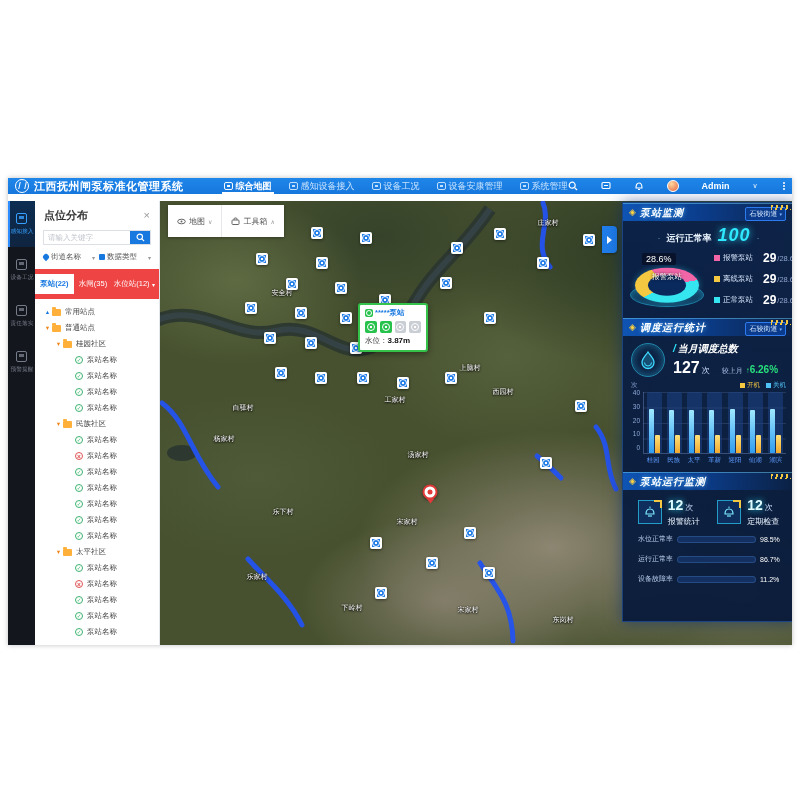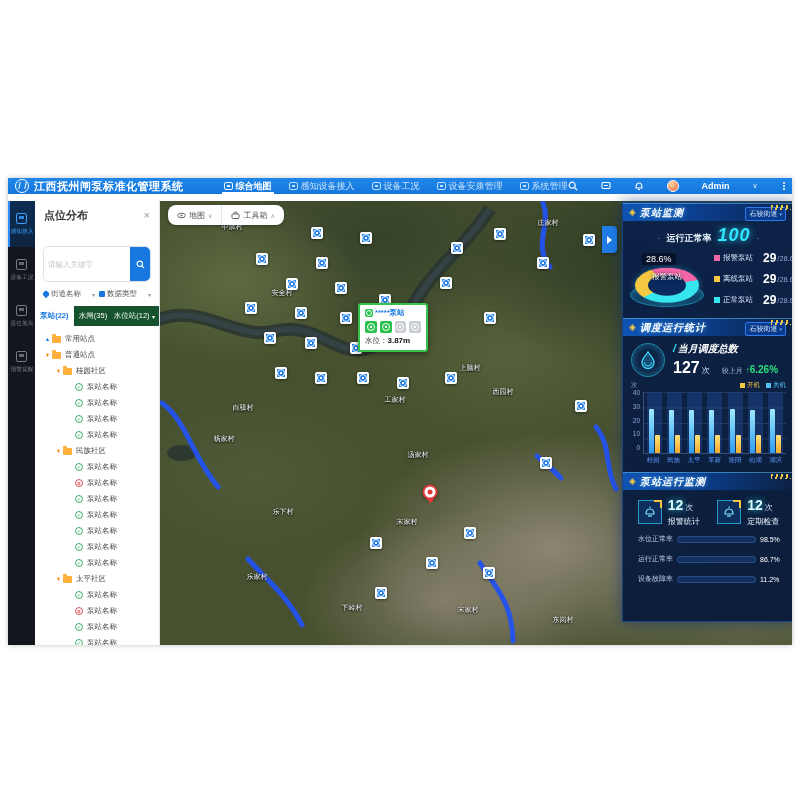--- a/index.html
+++ b/index.html
@@ -35,31 +35,31 @@
 .sb-it .sic::after{content:"";position:absolute;left:2px;top:2px;right:2px;height:3px;background:currentColor;opacity:.8}
 .sb-it .lbl{font-size:6px;white-space:nowrap;transform:scale(.95)}
 .sb-it.active{color:#37a0ff;background:linear-gradient(180deg,#0c2d52,#0f2440)}
 .sb-it.active::before{content:"";position:absolute;left:0;top:0;bottom:0;width:2px;background:#2d8cff}
 
 
 .lp{position:absolute;left:27px;top:23px;bottom:0;width:125px;background:#fff;z-index:30;display:flex;flex-direction:column;border-right:1px solid #e3e6ea}
 .lp-hd{display:flex;justify-content:space-between;align-items:center;padding:7px 9px 5px}
 .lp-title{font-size:11px;color:#333;font-weight:bold}
 .lp-close{font-size:11px;color:#999;line-height:1}
-.lp-search{display:flex;margin:18px 8px 7px;height:36px;border:1px solid #dcdfe4;border-radius:6px;overflow:hidden}
+.lp-search{display:flex;margin:2px 8px 7px;height:15px;border:1px solid #dcdfe4;border-radius:0;overflow:hidden}
 .lp-search input{flex:1;border:0;outline:0;font-size:7.5px;padding:0 4px;color:#333;min-width:0;font-family:"Liberation Sans",sans-serif}
 .lp-search input::placeholder{color:#c0c4cc}
 .sbtn{width:20px;background:#1778e0;display:flex;align-items:center;justify-content:center;flex:none}
 .sbtn svg{width:9px;height:9px}
 .lp-filters{display:flex;gap:4px;margin:0 8px 7px}
 .fsel{flex:1;display:flex;align-items:center;gap:2px;font-size:7.5px;color:#555}
 .pin{width:6px;height:6px;border-radius:50% 50% 50% 0;background:#1778e0;transform:rotate(-45deg);flex:none}
 .dtic{width:6px;height:6px;border-radius:1px;background:#1778e0;flex:none}
 .fcar{margin-left:auto;color:#999;font-size:6px}
-.lp-tabs{display:flex;align-items:center;background:#14532d;height:20px;color:#fff;flex:none}
+.lp-tabs{display:flex;align-items:center;background:#ef4444;height:30px;color:#fff;flex:none}
 .lp-tab{flex:1;text-align:center;font-size:7.5px;line-height:20px;white-space:nowrap}
 .lp-tab.active{background:#fff;color:#1778e0;font-weight:bold}
 .tab-car{padding:0 4px 0 1px;font-size:6px}
 .lp-tree{flex:1;overflow:hidden;padding-top:5px}
 .trow{display:flex;align-items:center;height:16px;font-size:7.5px;color:#444}
 .trow .arrow{width:9px;text-align:center;font-size:5.5px;flex:none}
 .arr-blue{color:#1778e0}.arr-orange{color:#f08519}
 .trow.lv1{padding-left:8px}.trow.lv2{padding-left:19px}.trow.lv3{padding-left:31px}
 .fic{width:9px;height:7px;background:#ffb03a;border-radius:1px;position:relative;margin-right:4px;flex:none}
 .fic::before{content:"";position:absolute;top:-2px;left:0;width:4px;height:2px;background:#ffb03a;border-radius:1px 1px 0 0}
@@ -81,21 +81,21 @@
  radial-gradient(200px 120px at 15% 62%,#4e5a38 0%,transparent 70%),
  radial-gradient(160px 100px at 85% 45%,#5a6540 0%,transparent 70%),
  radial-gradient(240px 150px at 92% 88%,#6b6e52 0%,transparent 65%)}
 .decor{position:absolute;left:0;top:0;width:632px;height:444px}
 .vlg{position:absolute;font-size:7px;color:#fff;text-shadow:0 0 2px #000,0 1px 2px #000;transform:translate(-50%,-50%);white-space:nowrap;z-index:3}
 .mk{position:absolute;width:15px;height:15px;border-radius:50%;background:#1f7ce8;border:2px solid #fff;box-shadow:0 1px 3px rgba(0,0,0,.5);transform:translate(-50%,-50%);display:flex;align-items:center;justify-content:center;z-index:4}
 .mk::before{content:"";width:5px;height:7px;background:#fff;border-radius:50% 50% 50% 50%/25% 25% 70% 70%}
 .mk.alert{background:#fff;border:2px solid #e23a3a}
 .mk.alert::before{width:5px;height:5px;border-radius:50%;background:#e23a3a}
 .mk.alert::after{content:"";position:absolute;top:12px;left:50%;transform:translateX(-50%);border:4px solid transparent;border-top:5px solid #e23a3a}
-.mtb{position:absolute;left:8px;top:4px;height:20px;background:#fff;border-radius:8px;box-shadow:0 1px 3px rgba(0,0,0,.35);display:flex;align-items:flex-end;font-size:8px;color:#555;z-index:6}
+.mtb{position:absolute;left:8px;top:4px;height:32px;background:#fff;border-radius:0;box-shadow:0 1px 3px rgba(0,0,0,.35);display:flex;align-items:flex-end;font-size:8px;color:#555;z-index:6}
 .seg{display:flex;align-items:center;gap:3px;padding:0 9px;height:100%}
 .seg+.seg{border-left:1px solid #e5e7ea}
 .seg .car{font-size:6px;color:#999}
 .mic{width:9px;height:9px;display:block}
 .mic svg{width:9px;height:9px;display:block}
 .sidetab{position:absolute;left:442px;top:25px;width:15px;height:27px;background:#1f7ce8;border-radius:0 4px 4px 0;display:flex;align-items:center;justify-content:center;box-shadow:0 1px 3px rgba(0,0,0,.4);z-index:6}
 .sidetab::before{content:"";border:4px solid transparent;border-left:5px solid #fff;margin-left:3px}
 .popup{position:absolute;left:198px;top:102px;width:70px;background:#fff;border:2px solid #35c24a;border-radius:3px;box-shadow:0 2px 6px rgba(0,0,0,.4);padding:3px 5px 4px;z-index:7}
 .pp-hd{display:flex;align-items:center;gap:2px;font-size:7.5px;color:#1778e0;font-weight:bold;white-space:nowrap}
 .pp-ic{width:8px;height:8px;border-radius:2px;background:#27c24c;flex:none;display:flex;align-items:center;justify-content:center}

